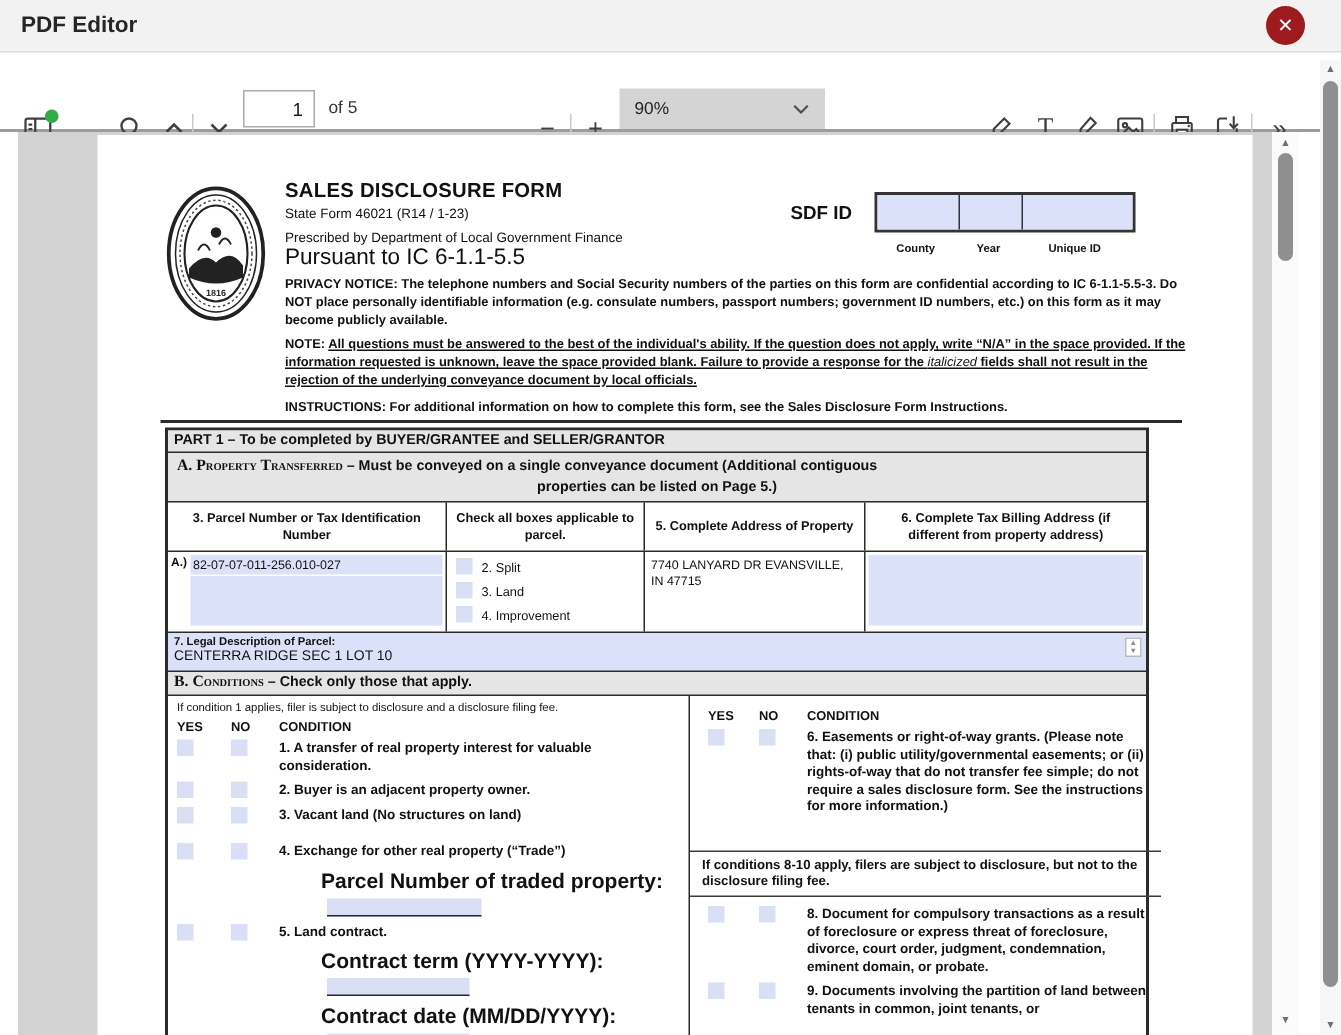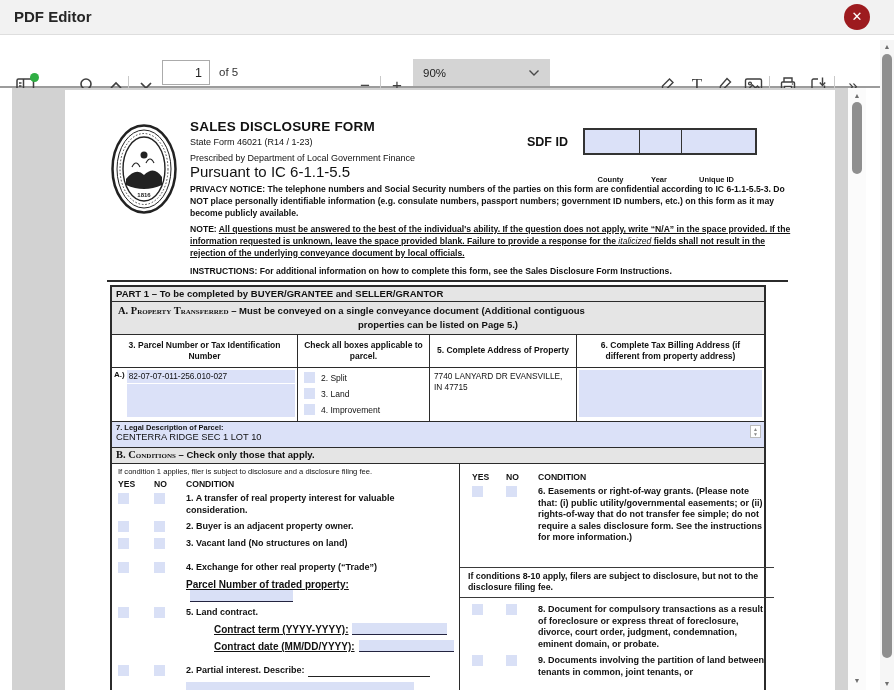--- a/index.html
+++ b/index.html
@@ -46,21 +46,21 @@
   .fhead .fs { font-size:9px; margin-top:3px; }
   .fhead .fp { font-size:9px; margin-top:6px; }
   .fhead .fu { font-size:15px; }
 
   .sdf { position:absolute; left:462px; top:38px; }
   .sdf-label { position:absolute; left:0; top:7px; font-size:12.5px; font-weight:bold; }
   .sdf-boxes { margin-left:56px; display:grid; grid-template-columns:55px 42px 73px; height:27px; border:2px solid #333; background:#fff; }
   .sdf-boxes .cell { background:#dbe1f8; border-right:1.5px solid #333; }
   .sdf-boxes .cell:last-child { border-right:none; }
   .sdf-labels { margin-left:56px; display:grid; grid-template-columns:55px 42px 73px; }
-  .sdf-labels span { text-align:center; font-size:7.5px; font-weight:bold; margin-top:20px; }
+  .sdf-labels span { text-align:center; font-size:7.5px; font-weight:bold; margin-top:6px; }
 
   .privacy { position:absolute; left:125px; top:94px; width:600px; font-size:8.6px; font-weight:bold; line-height:1.38; }
   .note { position:absolute; left:125px; top:134px; width:602px; font-size:8.6px; font-weight:bold; line-height:1.38; }
   .note .u { text-decoration:underline; }
   .note .it { font-style:italic; font-weight:normal; }
   .instr { position:absolute; left:125px; top:176px; font-size:8.6px; font-weight:bold; }
   .rule { position:absolute; left:42px; top:190px; width:681px; border-top:2.5px solid #2b2b2b; }
 
   .ftable { position:absolute; left:45px; top:195px; width:656px; border:2px solid #2b2b2b; background:#fff; }
   .grayrow { background:#e5e5e5; border-bottom:1.5px solid #2b2b2b; }
@@ -92,21 +92,21 @@
   .spinner div { font-size:5px; color:#888; }
   .t-secB { height:16px; font-size:9.5px; font-weight:bold; padding:1px 4px; }
   .t-conds { display:grid; grid-template-columns:348px auto; min-height:236px; }
   .cond-left { border-right:1.5px solid #2b2b2b; padding:2px 4px; }
   .cond-right { padding:0 6px; }
   .cond-note { font-size:7.6px; padding:1px 0 0 2px; }
   .cond-head { display:grid; grid-template-columns:36px 32px auto; font-size:8.6px; font-weight:bold; margin:3px 0 4px; padding-left:2px; }
   .cond-item { display:grid; grid-template-columns:36px 32px auto; padding-left:2px; margin-bottom:5px; }
   .cond-item .txt { font-size:9px; font-weight:bold; line-height:1.28; }
   .gap-before { margin-top:13px; }
-  .cond-sub { margin:1px 0 5px 70px; font-size:10px; font-weight:bold;text-decoration:underline; }
+  .cond-sub { margin:1px 0 5px 98px; font-size:14px; font-weight:bold; }
   .cond-sub.indent2 { margin-left:98px; }
   .finput { display:inline-block; width:103px; height:12px; background:#d9e0f6; border-bottom:1.5px solid #23233f; vertical-align:bottom; margin-left:4px; }
   .uline { display:inline-block; width:122px; border-bottom:1.2px solid #222; height:9px; vertical-align:bottom; margin-left:3px; }
   .bluebar { margin:4px 0 0 70px; width:228px; height:12px; background:#d9e0f6; }
   .band { margin:23px -6px 6px; border-top:1.8px solid #3a3a3a; border-bottom:1.8px solid #3a3a3a; padding:3px 8px; font-size:8.8px; font-weight:600; line-height:1.35; }
   .cond-right .cond-head { margin-top:8px; padding-left:6px; grid-template-columns:34px 32px auto; }
   .cond-right .cond-item { padding-left:6px; grid-template-columns:34px 32px auto; }
   .cond-right .cond-item .txt { width:230px; }
 </style>
 </head>

